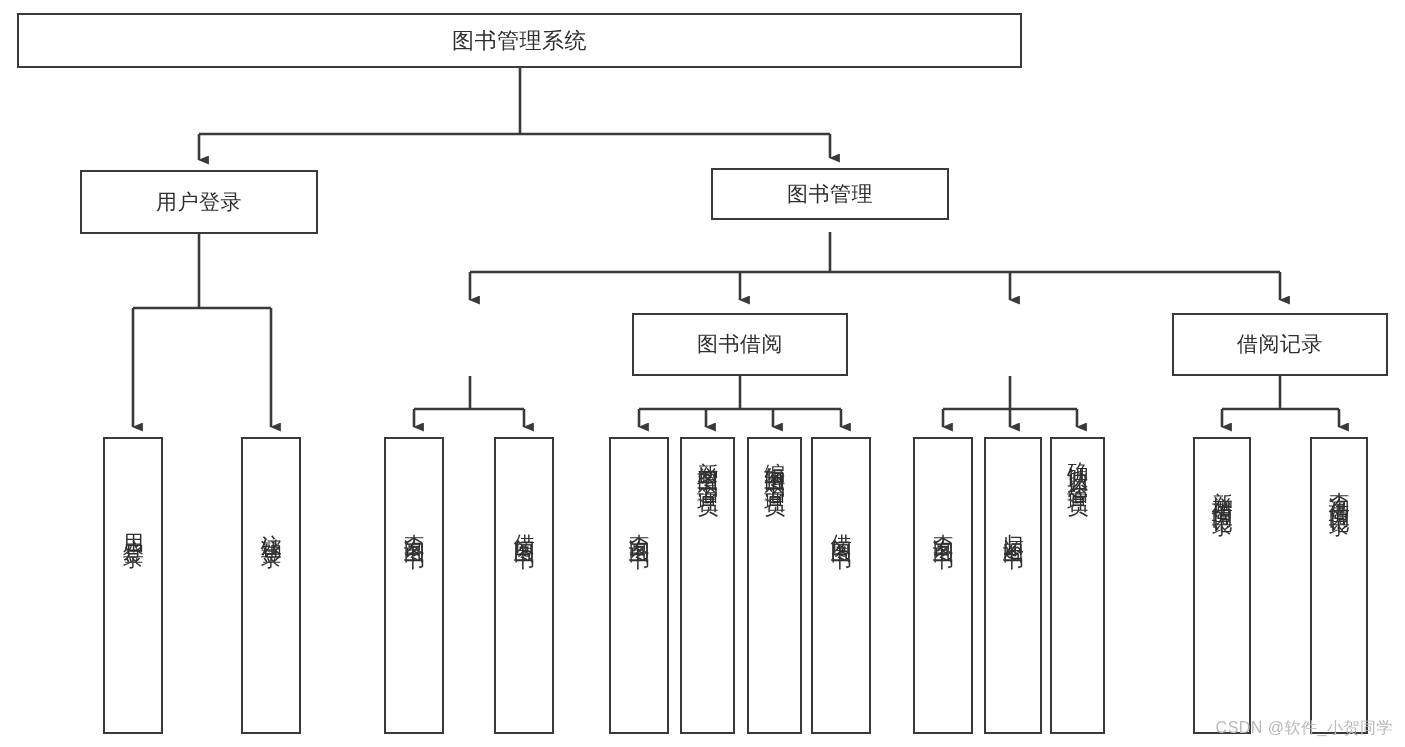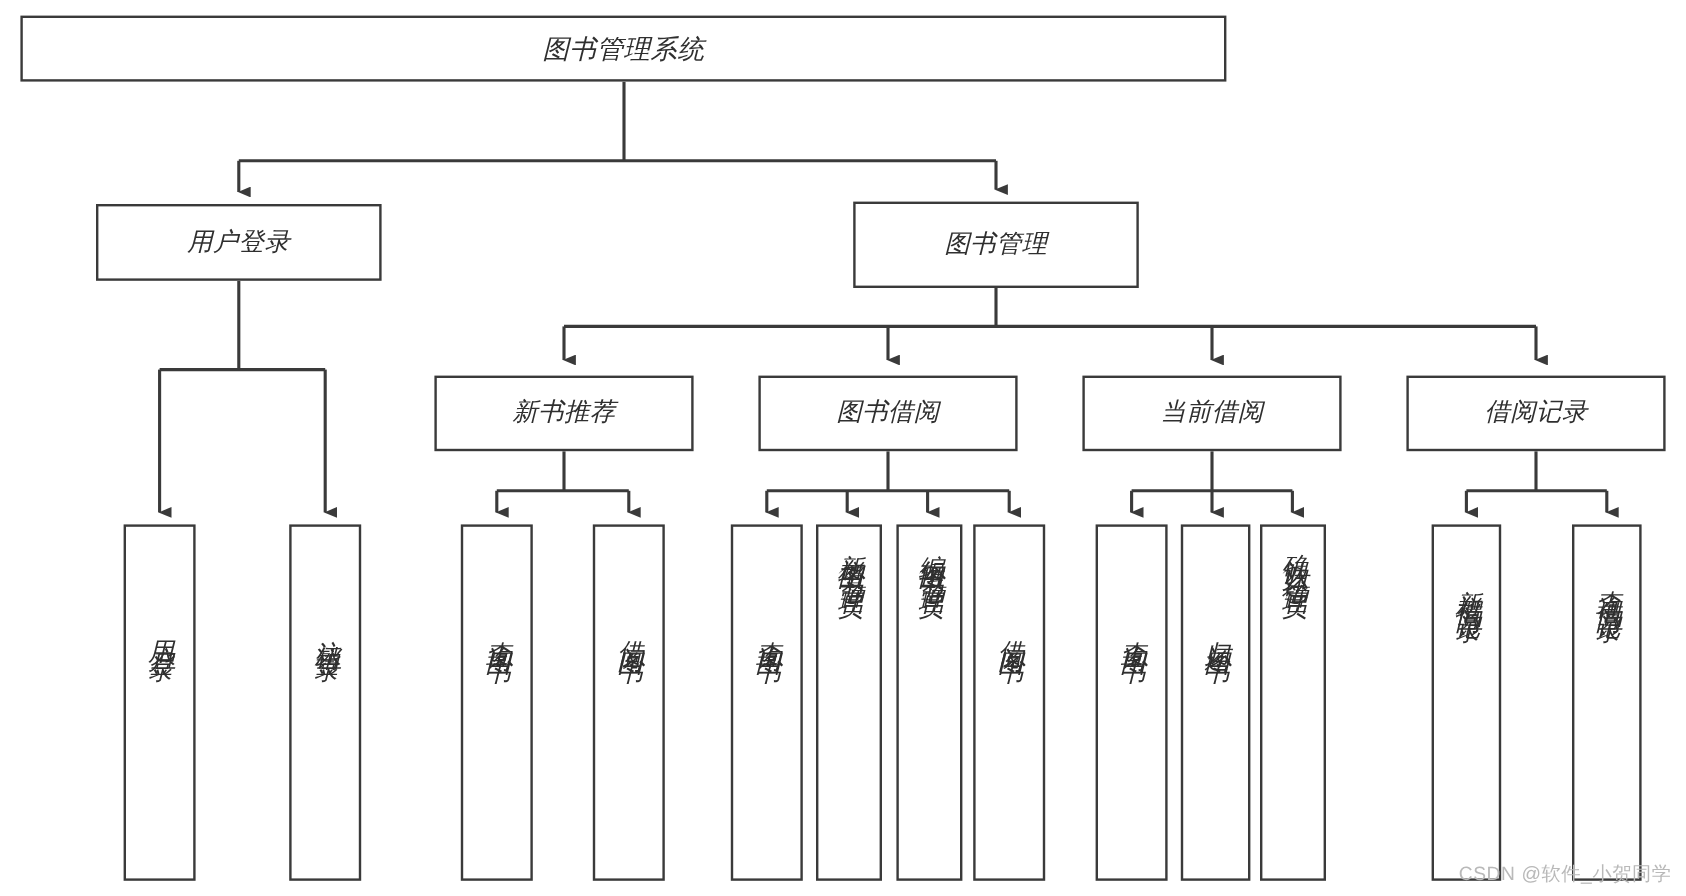--- a/index.html
+++ b/index.html
@@ -32,21 +32,20 @@
     justify-content:center;
     color:#2b2b2b;
     z-index:2;
   }
   .node .lbl{
     display:block;
     text-align:center;
     line-height:1.18;
     white-space:pre;
     color:#2f2f2f;
-    font-style:italic;
   }
   
   .node.horiz .lbl{
     font-size:21px;
     letter-spacing:.5px;
   }
   .node.root .lbl{font-size:22px;}
   
   .node.leaf{
     align-items:flex-start;
@@ -142,35 +141,29 @@
   </svg>
 
   <div class="node horiz root" style="left:17px; top:13px; width:1005px; height:55px;">
     <span class="lbl">图书管理系统</span>
   </div>
 
   <div class="node horiz" style="left:80px; top:170px; width:238px; height:64px;">
     <span class="lbl">用户登录</span>
   </div>
 
-  <div class="node horiz" style="left:711px; top:168px; width:238px; height:72px;">
+  <div class="node horiz" style="left:711px; top:168px; width:238px; height:52px;">
     <span class="lbl">图书管理</span>
   </div>
 
-  <div class="node horiz" style="left:362px; top:313px; width:216px; height:63px;">
-    <span class="lbl">新书推荐</span>
-  </div>
 
   <div class="node horiz" style="left:632px; top:313px; width:216px; height:63px;justify-content:center;">
     <span class="lbl">图书借阅</span>
   </div>
 
-  <div class="node horiz" style="left:902px; top:313px; width:216px; height:63px;">
-    <span class="lbl">当前借阅</span>
-  </div>
 
   <div class="node horiz" style="left:1172px; top:313px; width:216px; height:63px;">
     <span class="lbl">借阅记录</span>
   </div>
 
   <div class="node leaf short" style="left:103px; top:437px; width:60px; height:297px; padding-top:78px;">
     <span class="lbl">用户登录</span>
   </div>
 
   <div class="node leaf short" style="left:241px; top:437px; width:60px; height:297px; padding-top:78px;">

